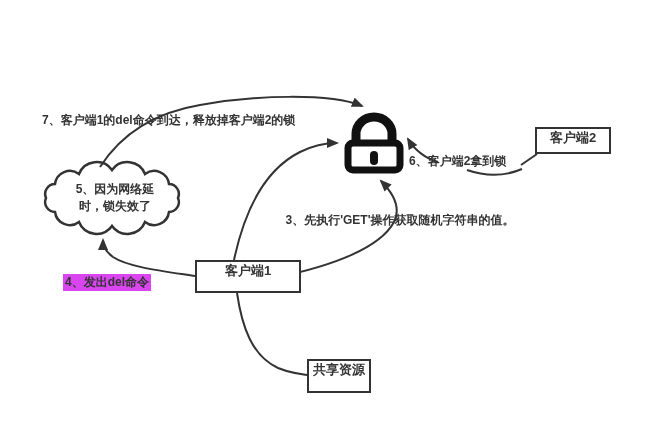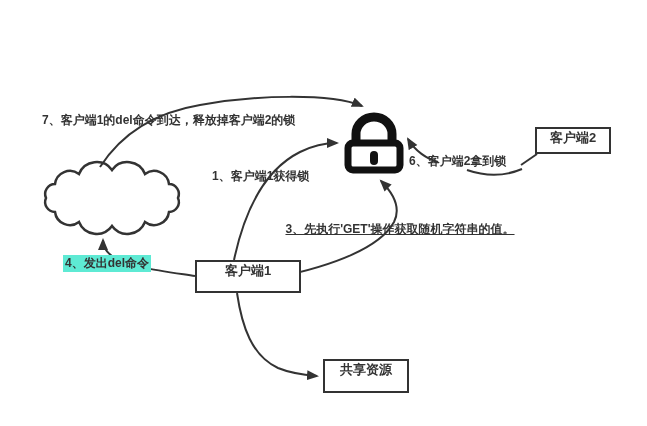--- a/index.html
+++ b/index.html
@@ -11,21 +11,21 @@
   .lbl{
     position:absolute;font-size:12px;font-weight:bold;color:#333333;
     white-space:nowrap;line-height:17px;
   }
   .lbl-center{text-align:center;}
   .node{
     position:absolute;box-sizing:border-box;background:#ffffff;border:2px solid #333333;
     display:flex;align-items:flex-start;justify-content:center;
     font-size:13px;font-weight:bold;color:#333333;white-space:nowrap;
   }
-  .mask-bg{background:#5eead4;padding:0 2px;}
+  .mask-bg{background:#d946ef;padding:0 2px;margin-top:19px;}
 </style>
 </head>
 <body>
 
 <div id="stage">
 
   <svg id="svg-layer" viewBox="0 0 647 426" xmlns="http://www.w3.org/2000/svg">
     <defs>
       <marker id="arrow" markerUnits="userSpaceOnUse" markerWidth="14" markerHeight="12" refX="10" refY="5" orient="auto">
         <path d="M0,0 L12,5 L0,10 Z" fill="#333333"></path>
@@ -53,39 +53,40 @@
 
     <g>
       <path d="M 356 144 L 356 134 A 18 17 0 0 1 392 134 L 392 144" fill="none" stroke="#111111" stroke-width="9"></path>
       <rect x="348" y="143" width="52" height="27" rx="5" fill="#ffffff" stroke="#111111" stroke-width="7"></rect>
       <rect x="370" y="151" width="8" height="14" rx="4" fill="#111111"></rect>
     </g>
   </svg>
 
   <div class="lbl" style="left:42px;top:112px;">7、客户端1的del命令到达，释放掉客户端2的锁</div>
 
-  <div class="lbl" style="left:212px;top:168px;">1、客户端1获得锁</div>
 
-  <div class="lbl lbl-center" style="left:244px;top:221px;width:312px;text-decoration:underline;">
+  <div class="lbl lbl-center" style="left:244px;top:212px;width:312px;">
     <div>3、先执行'GET'操作获取随机字符串的值。</div>
   </div>
 
   <div class="lbl mask-bg" style="left:63px;top:255px;">4、发出del命令</div>
 
 
   <div class="lbl" style="left:409px;top:153px;text-align:center;">6、客户端2拿到锁</div>
 
   <div class="lbl lbl-center" style="left:42px;top:181px;width:146px;">
+    <div>5、因为网络延</div>
+    <div>时，锁失效了</div>
   </div>
 
   <div class="node" style="left:195px;top:260px;width:106px;height:33px;">
     <span>客户端1</span>
   </div>
 
   <div class="node" style="left:535px;top:127px;width:76px;height:27px;">
     <span>客户端2</span>
   </div>
 
-  <div class="node" style="left:323px;top:359px;width:86px;height:34px;">
+  <div class="node" style="left:307px;top:359px;width:64px;height:34px;">
     <span>共享资源</span>
   </div>
 
 </div>
 
 </body></html>

